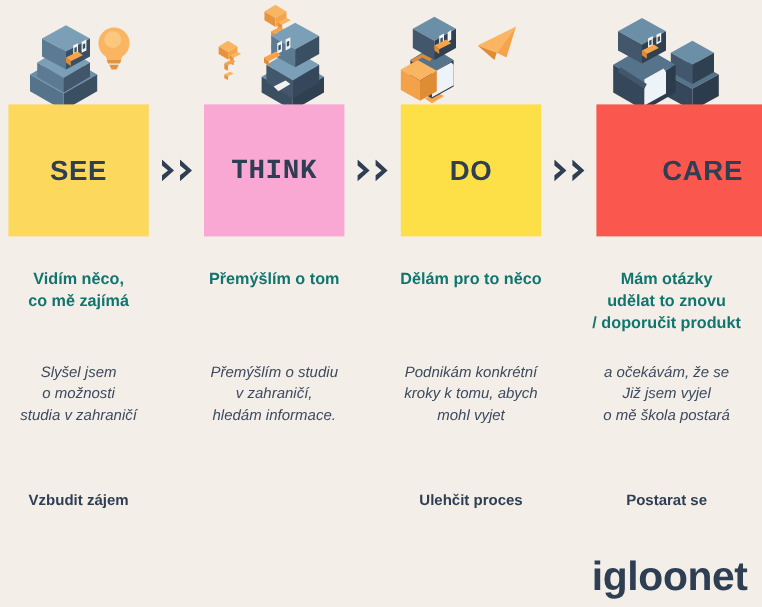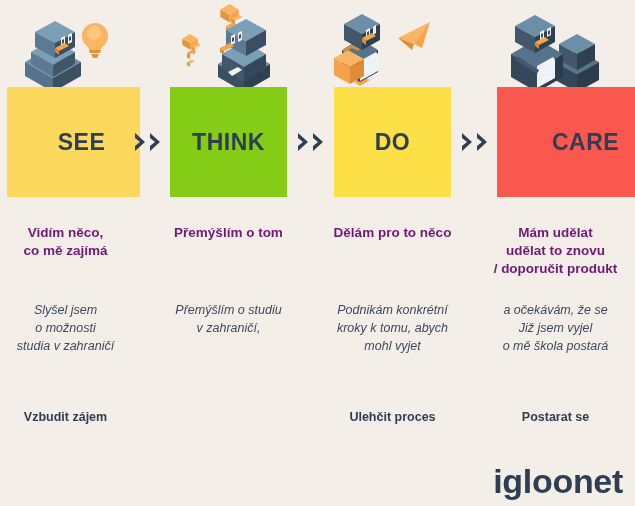--- a/index.html
+++ b/index.html
@@ -47,22 +47,22 @@
     z-index: 3;
   }
   .block-label {
     font-size: 23px;
     font-weight: bold;
     letter-spacing: 0.5px;
     color: #2E3E53;
     line-height: 1;
     user-select: none;
   }
-  .block.bg-see   { background: #FCD85D; padding-left: 16px; }
-  .block.bg-think { background: #84cc16; }
+  .block.bg-see   { background: #FCD85D; }
+  .block.bg-think { background: #f9a8d4; font-family: Liberation Mono, monospace; }
   .block.bg-do    { background: #fde047; }
   .block.bg-care  { background: #FA574F; padding-left: 30px; }
 
   
   .chevrons {
     position: absolute;
     top: 131px;
     width: 46px;
     height: 22px;
     display: flex;
@@ -79,21 +79,21 @@
   
   .row-headline {
     position: absolute;
     top: 224px;
     left: -6px;
     width: 129px;
     text-align: center;
     font-size: 13.5px;
     font-weight: bold;
     line-height: 1.35;
-    color: #701a75;
+    color: #0f766e;
   }
   .col-care .row-headline { left: -8px; width: 133px; }
 
   .row-quote {
     position: absolute;
     top: 301px;
     left: -8px;
     width: 133px;
     text-align: center;
     font-size: 12.5px;
@@ -263,20 +263,21 @@
       <span class="block-label">THINK</span>
     </div>
 
     <div class="row-headline">
       <div>Přemýšlím o tom</div>
     </div>
 
     <div class="row-quote">
       <div>Přemýšlím o studiu</div>
       <div>v zahraničí,</div>
+      <div>hledám informace.</div>
     </div>
 
   </div>
 
   <div class="column col-do">
 
     <div class="illo">
       <svg width="117" height="92" viewBox="0 0 117 92">
 
         <g>
@@ -374,21 +375,21 @@
         <polygon points="38,42 48,37 52,40 42,45" fill="#F7A349"></polygon>
         <polygon points="38,42 42,45 42,49 38,46" fill="#E08C34"></polygon>
       </svg>
     </div>
 
     <div class="block bg-care">
       <span class="block-label">CARE</span>
     </div>
 
     <div class="row-headline">
-      <div>Mám udělat</div>
+      <div>Mám otázky</div>
       <div>udělat to znovu</div>
       <div>/ doporučit produkt</div>
     </div>
 
     <div class="row-quote">
       <div>a očekávám, že se</div>
       <div>Již jsem vyjel</div>
       <div>o mě škola postará</div>
     </div>
 

